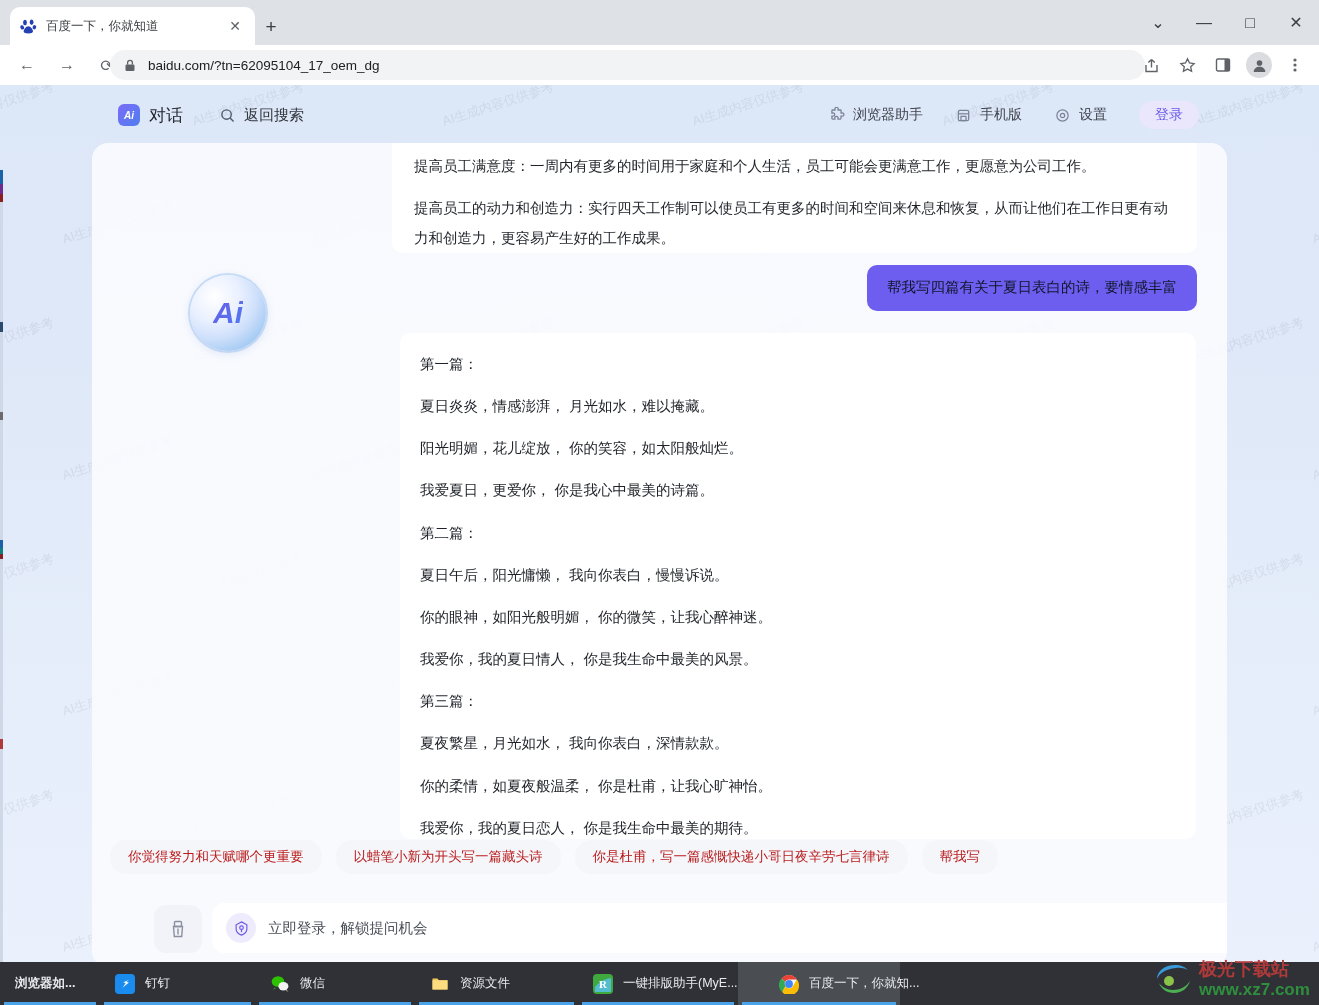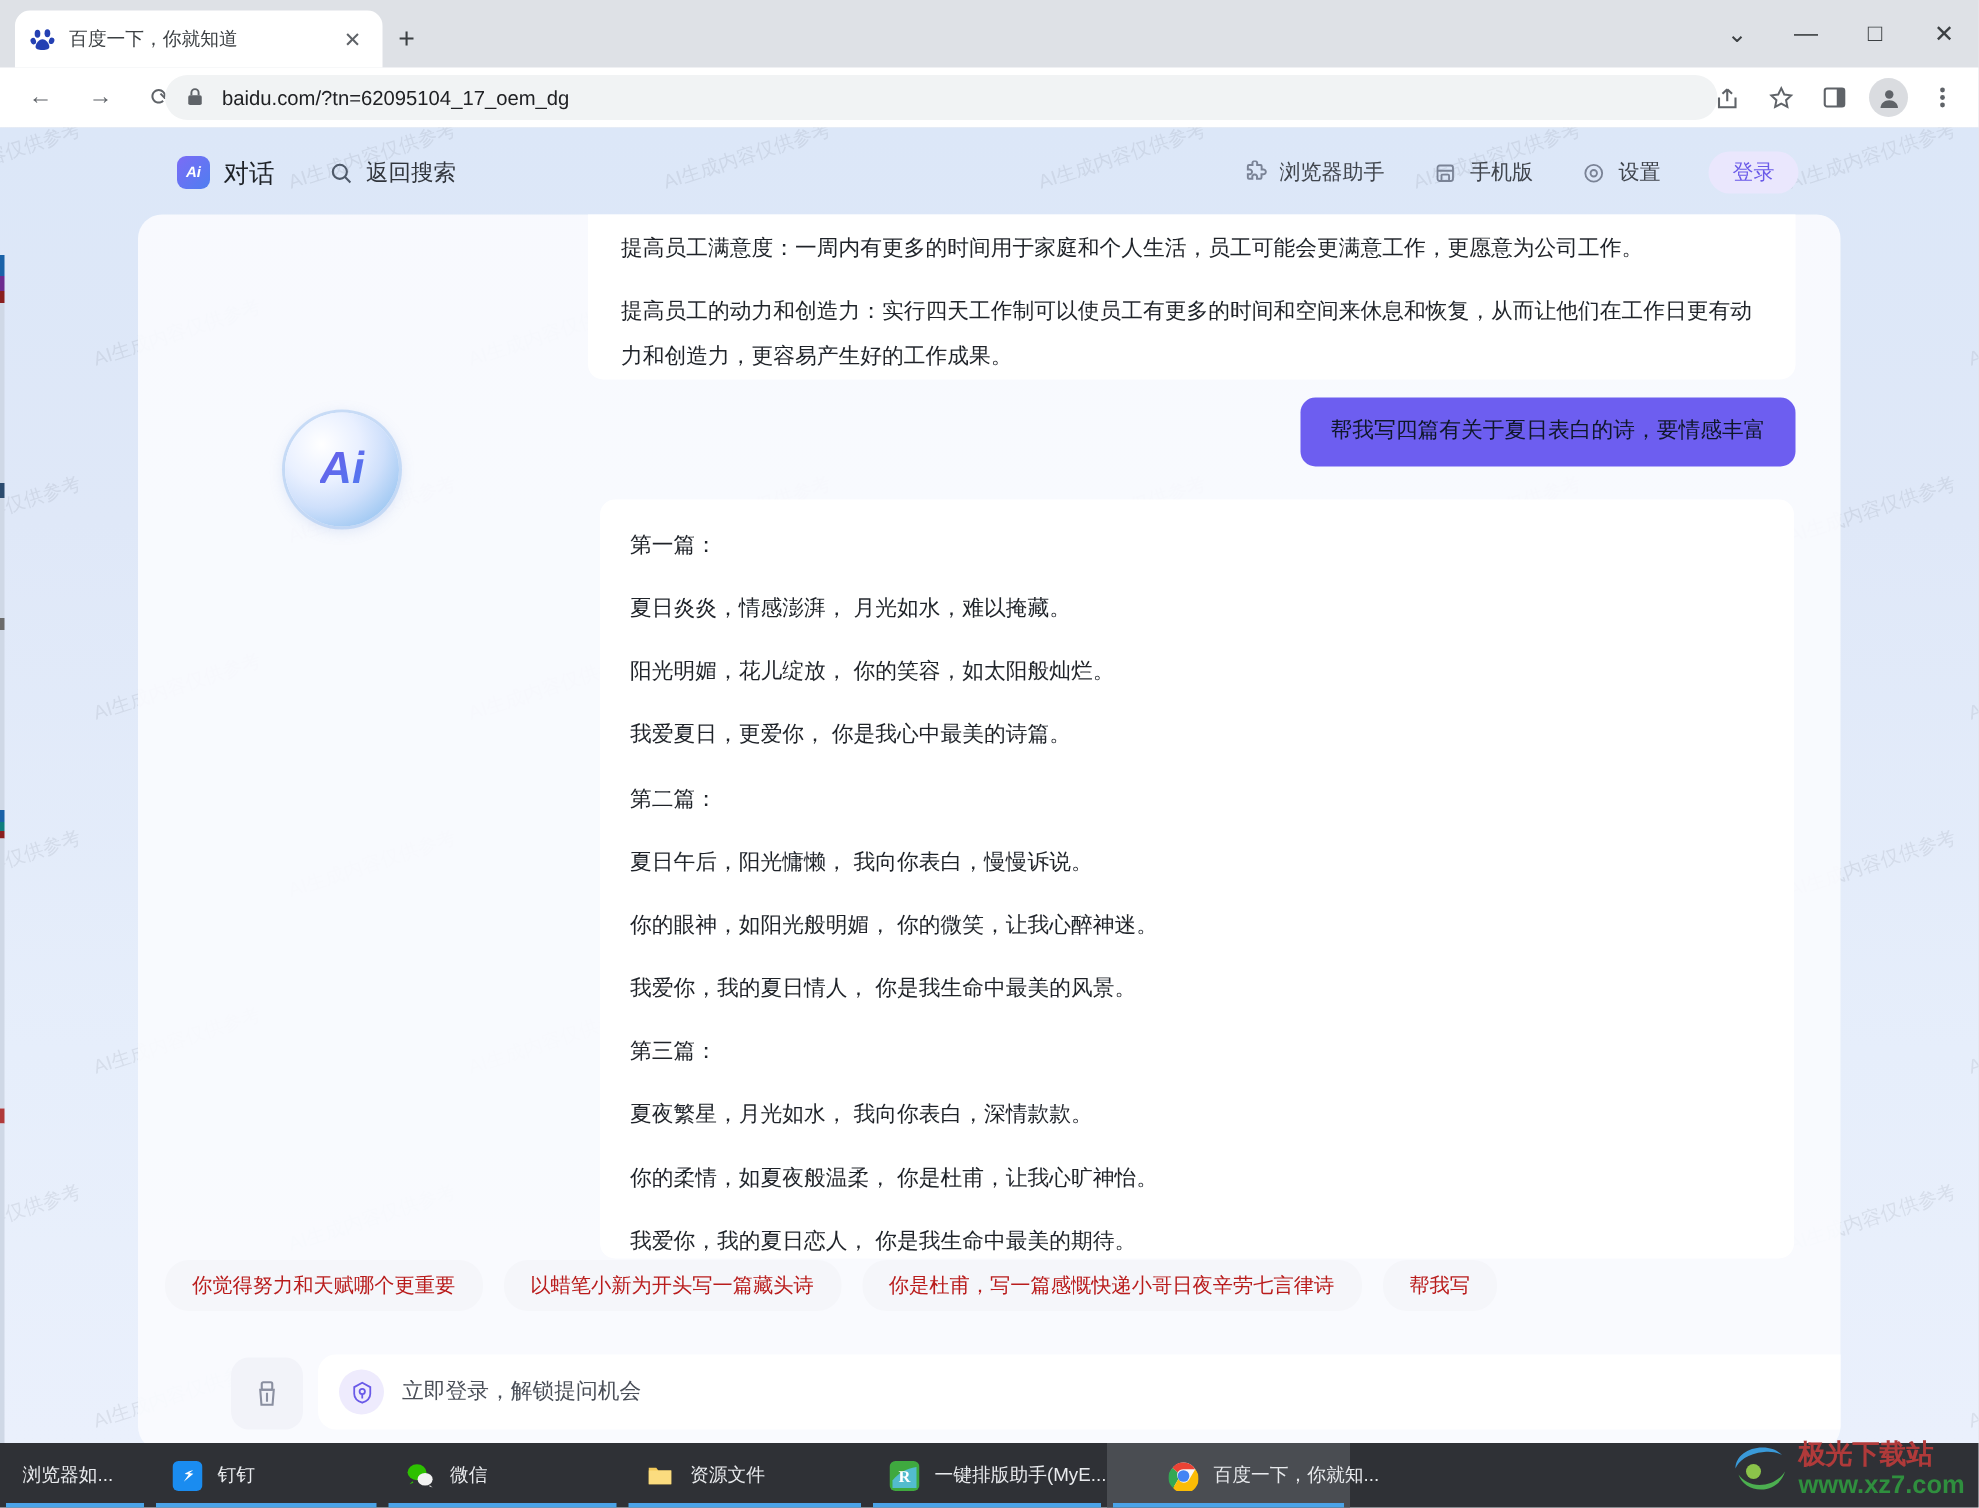--- a/index.html
+++ b/index.html
@@ -434,21 +434,21 @@
       <i style="height:5px;background:#8a1f1f"></i>
       <i style="height:180px;background:#cfd8e6"></i>
       <i style="height:10px;background:#b03a3a"></i>
       <i style="height:300px;background:#cfd8e6"></i>
     </div>
 
   </div>
 </div>
 
 <div class="taskbar">
-  <div class="tb-item openmark" style="width:100px;">
+  <div class="tb-item openmark" style="width:100px;font-weight:bold;">
     <span class="ticon"></span>
     <span style="margin-left:-30px;">浏览器如...</span>
   </div>
   <div class="tb-item openmark" style="width:155px;">
     <span class="ticon">
       <svg width="20" height="20" viewBox="0 0 20 20">
           <rect width="20" height="20" rx="4" fill="#1a8cf0"></rect>
           <path d="M13.8 6.2c-2.6.3-5.6 2.4-5.6 2.4l2.6.4-3.3 4.8 6.4-5.3-2.7-.5z" fill="#fff"></path>
         </svg>
     </span>

